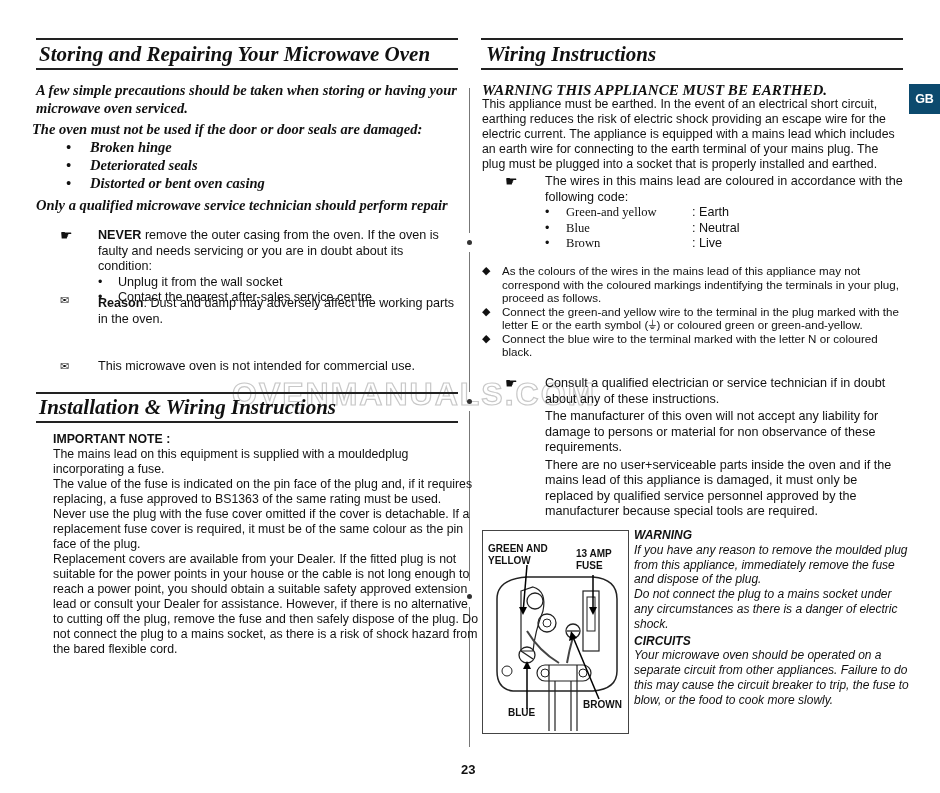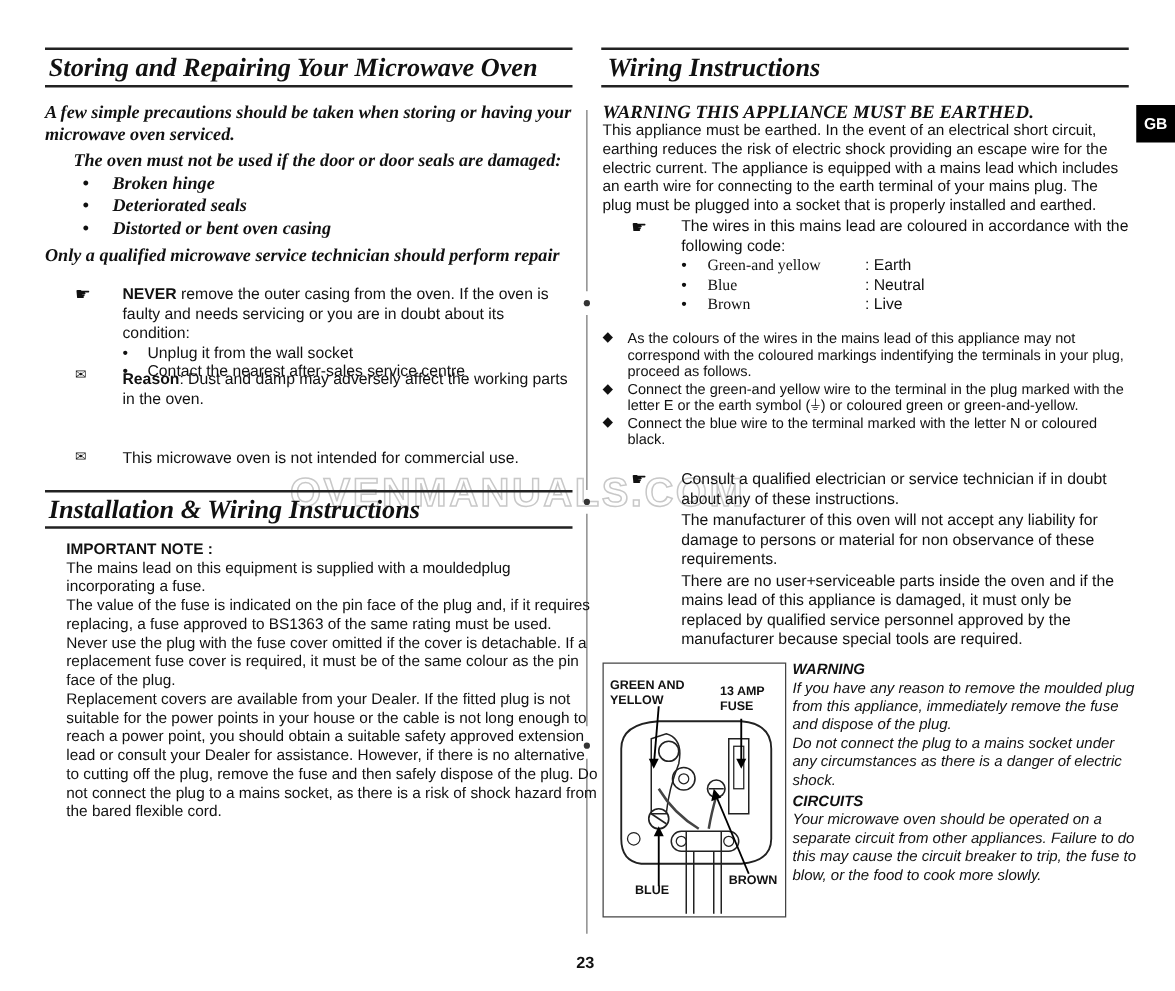--- a/index.html
+++ b/index.html
@@ -15,21 +15,21 @@
   .icon { width:60px; flex:none; font-size:14px; line-height:15px; }
   .bul { display:flex; }
   .bul .dot { width:24px; flex:none; }
   .code-row { display:flex; }
   .code-row .dot { width:24px; flex:none; }
   .code-row .name { width:126px; flex:none;font-family:Liberation Serif, serif; }
   .diamond-row { display:flex; }
   .diamond-row .d { width:20px; flex:none; font-size:11px; }
   .divider { position:absolute; left:469px; width:1px; background:#777; }
   .divdot { position:absolute; left:467px; width:5px; height:5px; border-radius:50%; background:#333; }
-  .gb { position:absolute; left:909px; top:84px; width:31px; height:30px; background:#000000; color:#fff; font-weight:bold; font-size:12.5px; text-align:center; line-height:30px; }
+  .gb { position:absolute; left:909px; top:84px; width:31px; height:30px; background:#0c4a6e; color:#fff; font-weight:bold; font-size:12.5px; text-align:center; line-height:30px; }
   .watermark { position:absolute; left:232px; top:372px; font-family:"Liberation Sans", sans-serif; font-weight:bold; font-size:32px; letter-spacing:2px;
                color:transparent; -webkit-text-stroke:1.2px #c8c8c8; line-height:44px; }
   .diagram { position:absolute; left:482px; top:530px; width:145px; height:202px; border:1px solid #444; }
   .diag-label { position:absolute; font-weight:bold; font-size:10px; line-height:12px; }
   .page-num { position:absolute; left:461px; top:762px; font-weight:bold; font-size:13px; }
 </style>
 </head>
 <body>
 
 <div class="watermark">OVENMANUALS.COM</div>
@@ -40,21 +40,21 @@
 <div class="divdot" style="top:399px;"></div>
 <div class="divider" style="top:411px;height:170px;"></div>
 <div class="divdot" style="top:594px;"></div>
 <div class="divider" style="top:607px;height:140px;"></div>
 
 <div class="hrule" style="left:36px;top:38px;width:422px;"></div>
 <div class="sec-title" style="left:39px;top:42px;">Storing and Repairing Your Microwave Oven</div>
 <div class="hrule" style="left:36px;top:68px;width:422px;"></div>
 
 <div class="abs bi" style="left:36px;top:81px;width:430px;">A few simple precautions should be taken when storing or having your microwave oven serviced.</div>
-<div class="abs bi" style="left:19px;top:120px;width:430px;text-align:right;">The oven must not be used if the door or door seals are damaged:</div>
+<div class="abs bi" style="left:32px;top:120px;width:430px;">The oven must not be used if the door or door seals are damaged:</div>
 <div class="abs bi" style="left:66px;top:138px;width:380px;">
   <div class="bul">
       <span class="dot">•</span>
       <span>Broken hinge</span>
     </div>
   <div class="bul">
       <span class="dot">•</span>
       <span>Deteriorated seals</span>
     </div>
   <div class="bul">

